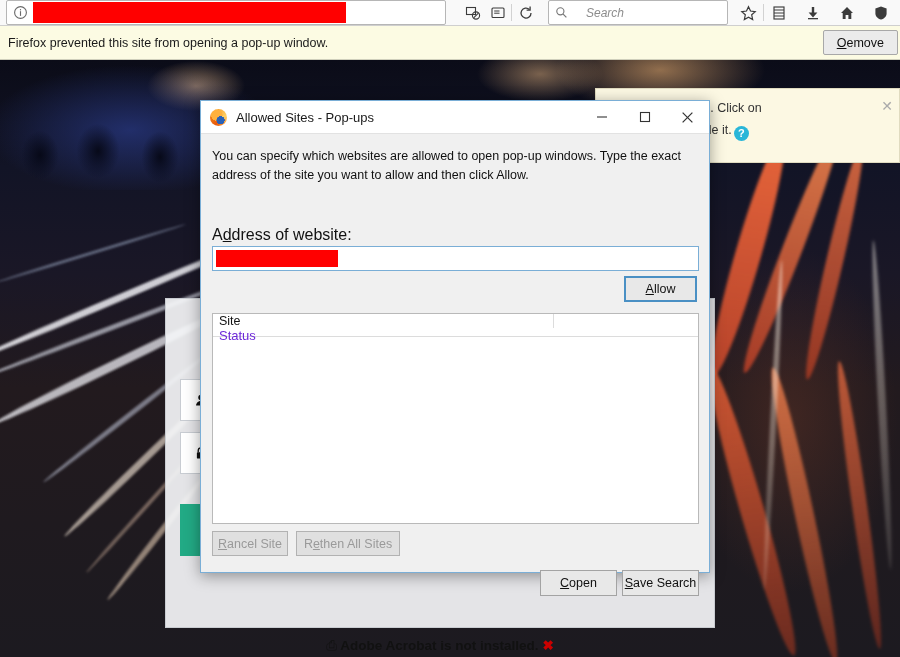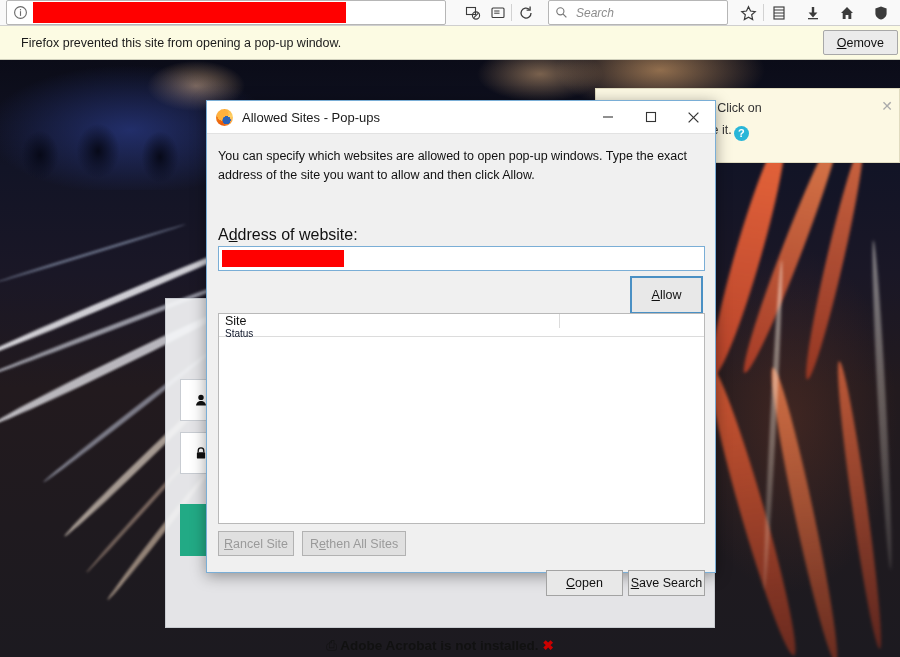--- a/index.html
+++ b/index.html
@@ -74,38 +74,38 @@
     position: absolute;
     left: 548px; top: 0px;
     width: 180px; height: 25px;
     background: #ffffff;
     border: 1px solid #b6b6b6;
     border-radius: 2px;
     display: flex; align-items: center;
   }
   .search-bar .mag { margin-left: 6px; color: #777; display:flex; }
   .search-placeholder {
-    margin-left: 8px;
+    margin-left: 18px;
     font-size: 12px;
     font-style: italic;
     color: #8c8c8c;
   }
 
   
   #notif-bar {
     position: absolute;
     left: 0; top: 26px;
     width: 900px; height: 34px;
     background: #fcfbe3;
     border-bottom: 1px solid #cfcfbb;
     display: flex;
     align-items: center;
   }
   #notif-text {
-    margin-left: 21px;
+    margin-left: 8px;
     font-size: 12.5px;
     color: #1a1a1a;
   }
   #notif-options-btn {
     position: absolute;
     right: 2px; top: 4px;
     height: 25px;
     padding: 0 13px;
     background: #ebebeb;
     border: 1px solid #a8a8a8;
@@ -221,21 +221,20 @@
   .doc-glyph { font-weight: normal; }
 
   
   #dialog {
     position: absolute;
     left: 200px; top: 100px;
     width: 510px; height: 473px;
     background: #f0f0f0;
     border: 1px solid #7aaed6;
     box-shadow: 0 3px 14px rgba(0,0,0,.38);
-    margin-left: 6px;
   }
   #dialog-titlebar {
     position: relative;
     height: 33px;
     background: #ffffff;
     border-bottom: 1px solid #e2e2e2;
     display: flex;
     align-items: center;
   }
   #dialog-title {
@@ -292,21 +291,21 @@
     display: flex; align-items: center;
   }
   .redact-input {
     width: 122px; height: 17px;
     background: #ff0000;
     margin-left: 3px;
   }
   #allow-btn {
     position: absolute;
     right: 12px; top: 142px;
-    width: 73px; height: 38px;
+    width: 73px; height: 26px;
     background: #e8e8e8;
     border: 2px solid #4a90c4;
     font-size: 12.5px;
     color: #111;
     font-family: "Liberation Sans", sans-serif;
     cursor: pointer;
   }
 
   #sites-list {
     position: absolute;
@@ -325,21 +324,21 @@
     width: 341px;
     padding-left: 6px;
     display: flex; align-items: center;
     font-size: 12.5px; color: #111;
     border-right: 1px solid #dcdcdc;
   }
   .col-status {
     flex: 1;
     padding-left: 6px;
     display: flex; align-items: center;
-    font-size: 10px; color: #0f172a;
+    font-size: 13px; color: #6d28d9;
   }
   #sites-rows { height: 186px; }
 
   .btn-disabled {
     position: absolute;
     height: 25px;
     background: #e0e0e0;
     border: 1px solid #b2b2b2;
     font-size: 12.5px;
     color: #9a9a9a;

